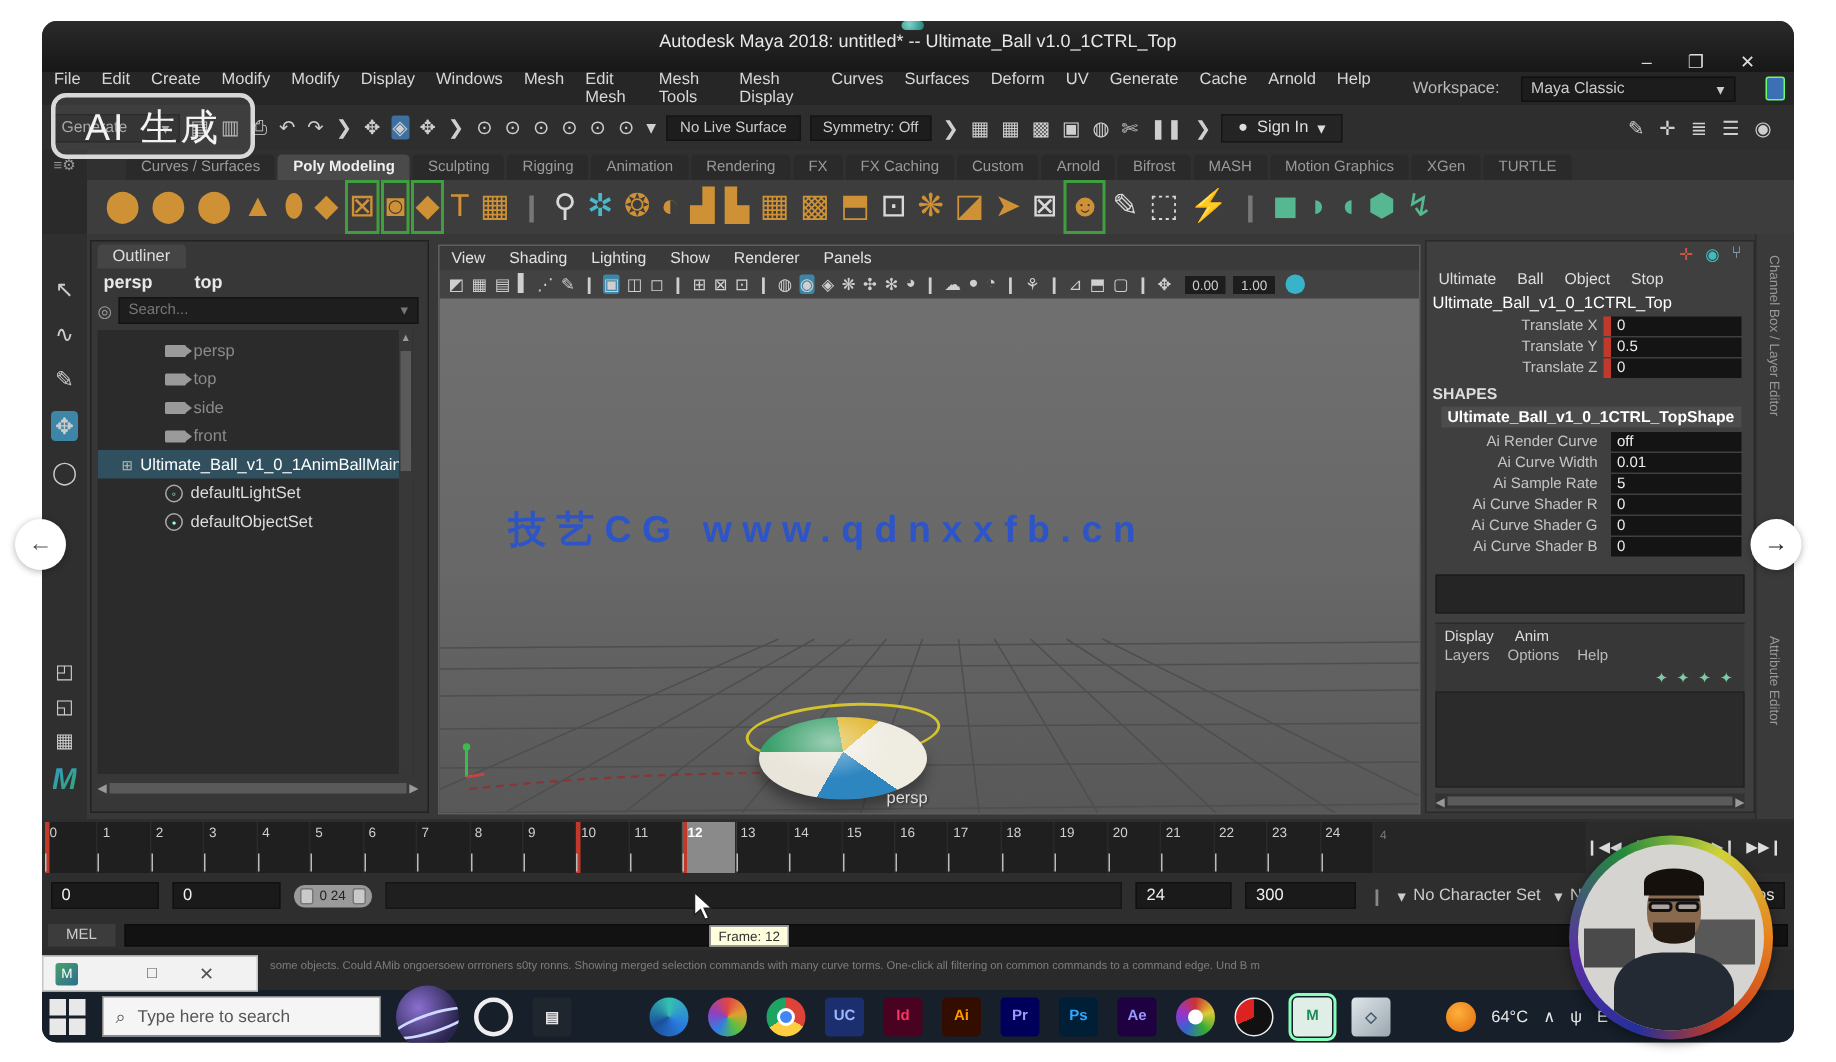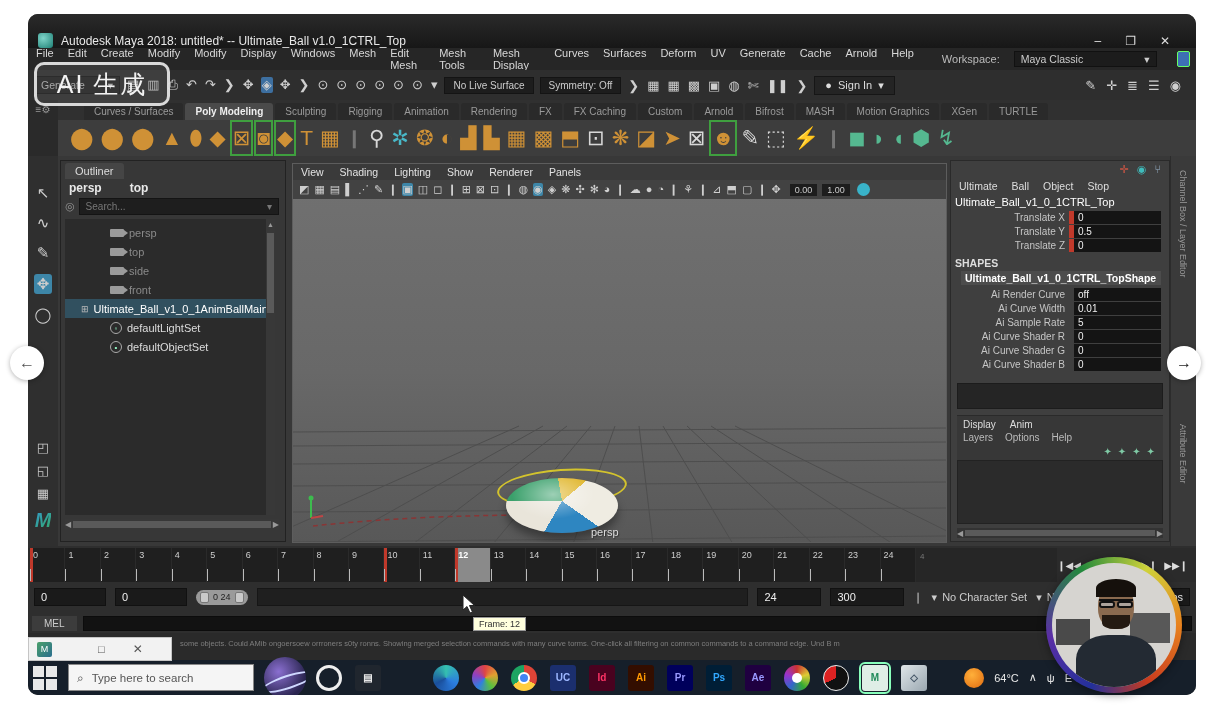--- a/index.html
+++ b/index.html
@@ -3,21 +3,21 @@
 <meta charset="utf-8">
 <style>
   * { margin:0; padding:0; box-sizing:border-box; }
   html,body { width:1224px; height:708px; background:#fff; font-family:"Liberation Sans", sans-serif; overflow:hidden; }
   #stage { position:relative; width:1224px; height:708px; background:#fff; }
 
   
   .frame { position:absolute; left:28px; top:14px; width:1168px; height:681px; background:#2e2e2e; border-radius:10px; overflow:hidden; }
 
   
-  .titlebar { position:absolute; left:0; top:0; width:100%; height:34px; background:linear-gradient(#2a2a2a,#171717); color:#e8e8e8; display:flex; align-items:flex-end; padding:0 10px; font-size:12px; }
+  .titlebar { position:absolute; left:0; top:0; width:100%; height:34px; background:linear-gradient(#2a2a2a,#171717); color:#e8e8e8; display:flex; align-items:center; padding:0 10px; font-size:12px;flex-direction:column; }
   .maya-logo { width:15px; height:15px; border-radius:3px; background:radial-gradient(circle at 35% 35%, #7fd4c9, #1d7f74); margin-right:8px; }
   .win-ctrls { margin-left:auto; display:flex; gap:24px; font-size:12px; color:#ddd; padding-right:16px; }
   .win-ctrls span { cursor:default; }
 
   
   .menubar { position:absolute; left:0; top:34px; width:100%; height:22px; background:#262626; display:flex; align-items:center; padding-left:8px; gap:14px; font-size:11px; color:#d8d8d8; }
   .menubar .spacer { flex:1; }
   .ws-label { color:#bbb; }
   .ws-dd { background:#1c1c1c; border:1px solid #111; color:#ccc; padding:1px 6px; width:150px; display:flex; justify-content:space-between; font-size:10.5px; }
   .ws-icon { width:14px; height:16px; background:#3d6fb4; border:1px solid #6f6; border-radius:2px; margin:0 6px; }
@@ -505,20 +505,21 @@
             <line x1="280" y1="380" x2="322" y2="262"></line>
               <line x1="360" y1="380" x2="346" y2="262"></line>
             <line x1="440" y1="380" x2="370" y2="262"></line>
               <line x1="520" y1="380" x2="394" y2="262"></line>
             <line x1="600" y1="380" x2="418" y2="262"></line>
               <line x1="680" y1="380" x2="442" y2="262"></line>
           </g>
           <path d="M20 362 Q 150 348 310 352" stroke="#8a3535" stroke-width="1.5" fill="none" stroke-dasharray="5 4"></path>
         </svg>
 
+        <div class="watermark">技艺CG www.qdnxxfb.cn</div>
         <div class="ball-ring"></div>
         <div class="ball"></div>
         <svg class="axis">
           <line x1="8" y1="24" x2="8" y2="4" stroke="#3dbb4e" stroke-width="2"></line>
           <circle cx="8" cy="4" r="2.5" fill="#3dbb4e"></circle>
           <line x1="8" y1="24" x2="20" y2="22" stroke="#c04545" stroke-width="2"></line>
         </svg>
         <span class="persp-label">persp</span>
       </div>
 

